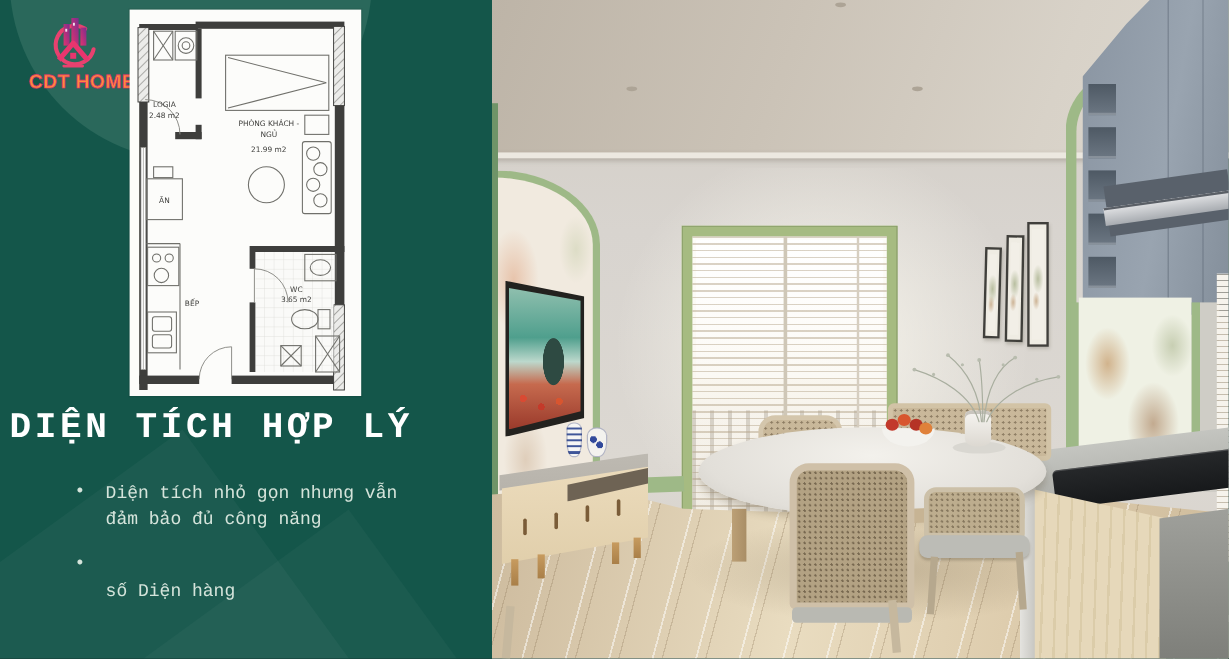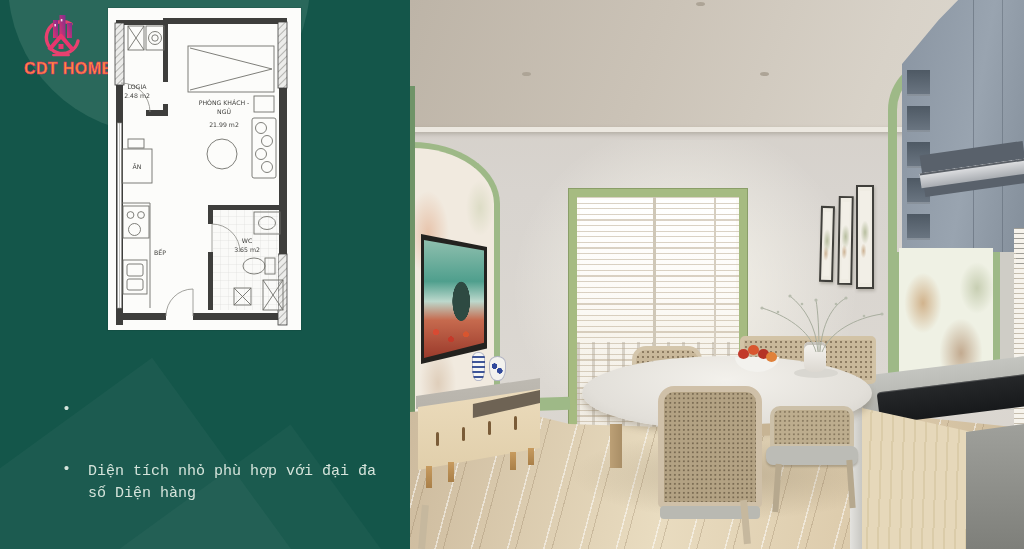--- a/index.html
+++ b/index.html
@@ -322,29 +322,30 @@
           <text x="116" y="106">NGỦ</text>
           <text x="116" y="119">21.99 m2</text>
           <text x="29" y="161">ĂN</text>
           <text x="52" y="247">BẾP</text>
           <text x="139" y="235">WC</text>
           <text x="139" y="244">3.65 m2</text>
         </g>
       </svg>
     </div>
 
+    <h1 class="headline">DIỆN TÍCH HỢP LÝ</h1>
 
     <ul class="bullets">
       <li>
         <span class="marker">•</span>
-        <span class="btext"><br></span>
+        <span class="btext"><span class="bline">Diện tích nhỏ gọn nhưng vẫn</span><br><span class="bline">đảm bảo đủ công năng</span></span>
       </li>
       <li>
         <span class="marker">•</span>
-        <span class="btext"><span class="bline">Diện tích nhỏ phù hợp với đại đa</span><br><span class="bline">số Diện hàng</span></span>
+        <span class="btext"><br><span class="bline">số Diện hàng</span></span>
       </li>
     </ul>
   </div>
 
   <div class="photo">
     <div class="ceiling"></div>
     <div class="molding"></div>
     <div class="spot s1"></div>
     <div class="spot s2"></div>
     <div class="spot s3"></div>

